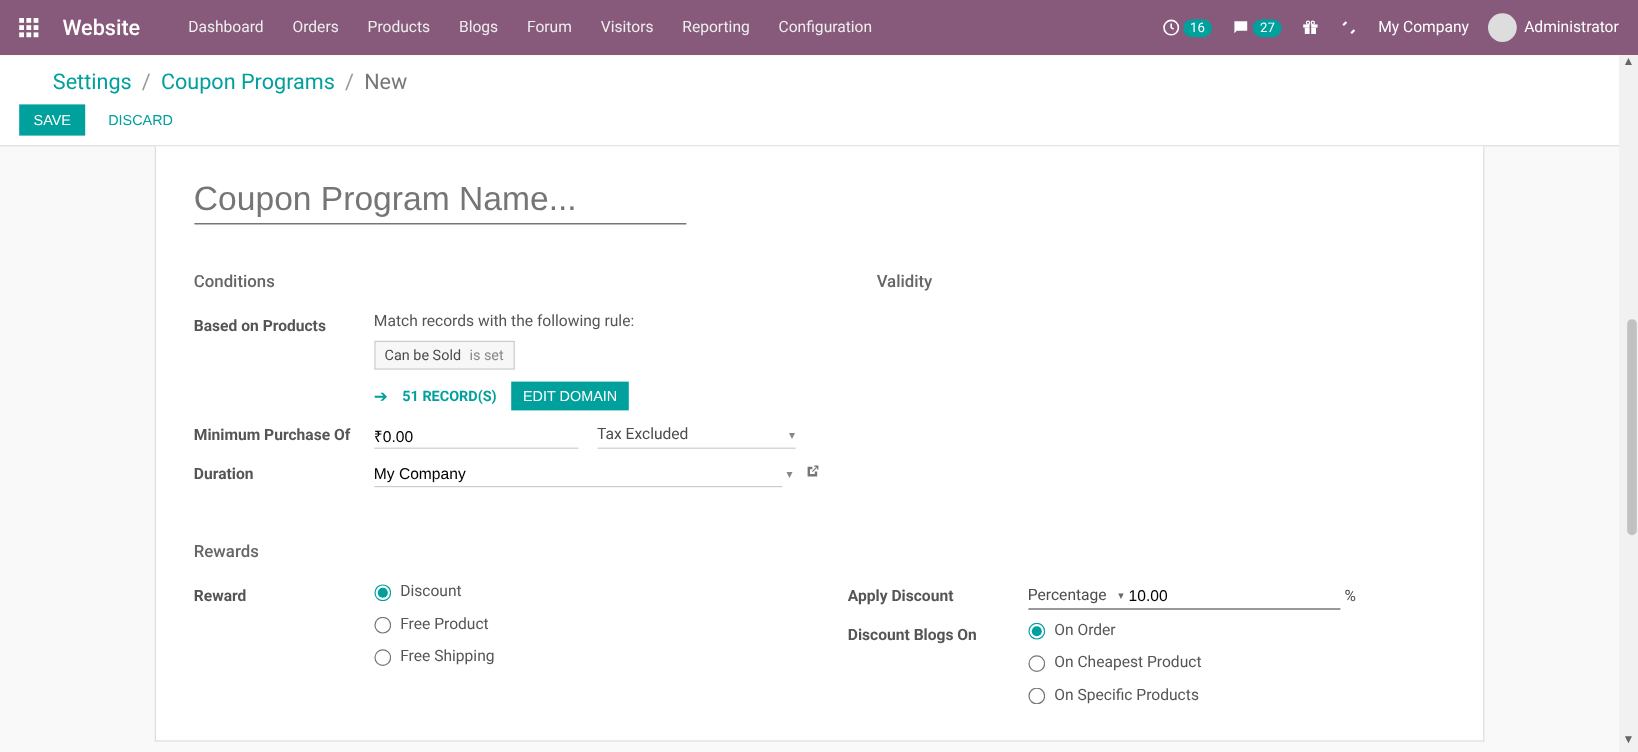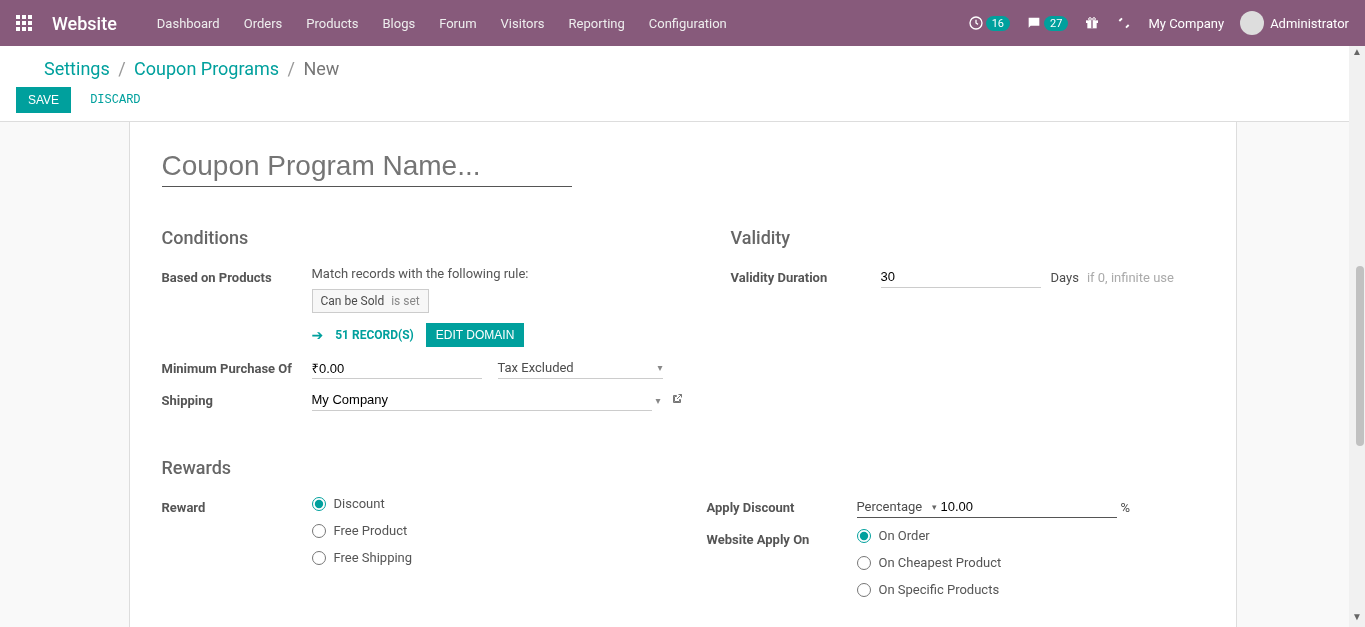--- a/index.html
+++ b/index.html
@@ -70,21 +70,20 @@
       font-weight: 500;
       cursor: pointer;
     }
     .btn-discard {
       background: none;
       border: none;
       color: #00A09D;
       font-size: 12px;
       font-weight: 500;
       cursor: pointer;
-      font-family: Liberation Mono, monospace;
     }
 
     
     .sheet-wrap {
       max-width: 1140px;
       margin: 0 auto;
       padding: 0 16px 40px;
     }
     .sheet {
       background: #fff;
@@ -99,21 +98,21 @@
       border-bottom: 1px solid #555;
       width: 410px;
       padding: 4px 0;
       outline: none;
       margin-bottom: 40px;
     }
 
     .cols { display: flex; gap: 48px; }
     .col { flex: 1; }
     h2.section {
-      font-size: 18px;
+      font-size: 14px;
       color: #666;
       font-weight: 500;
       margin-bottom: 18px;
     }
     .field-row {
       display: flex;
       align-items: flex-start;
       margin-bottom: 10px;
       font-size: 13px;
     }
@@ -331,43 +330,35 @@
           <div class="field-val" style="display:flex;gap:16px;align-items:center;">
             <input class="ul-input wide" type="text" value="₹0.00" style="">
             <div style="display:flex;align-items:center;border-bottom:1px solid #ccc;width:165px;">
               <span style="flex:1;padding:3px 0;">Tax Excluded</span>
               <span class="caret">▾</span>
             </div>
           </div>
         </div>
 
         <div class="field-row">
-          <div class="field-label">Shipping</div>
+          <div class="field-label">Duration</div>
           <div class="field-val m2o-wrap">
             <input class="m2o" type="text" value="My Company" style="">
             <span class="caret">▾</span>
             <span class="ext-icon">
               <svg width="12" height="12" viewBox="0 0 24 24" fill="none" stroke="#777" stroke-width="2">
                   <path d="M15 3h6v6M21 3l-9 9M5 5h6v2H7v10h10v-4h2v6H5z"></path>
                 </svg>
             </span>
           </div>
         </div>
       </div>
 
       <div class="col">
         <h2 class="section">Validity</h2>
-        <div class="field-row">
-          <div class="field-label">Validity Duration</div>
-          <div class="field-val" style="display:flex;align-items:center;">
-            <input class="ul-input" type="text" value="30" style="">
-            <span style="margin-left:10px;">Days</span>
-            <span class="hint">if 0, infinite use</span>
-          </div>
-        </div>
       </div>
     </div>
 
     
     <h2 class="section" style="margin-top:36px;">Rewards</h2>
     <div class="cols">
       <div class="col">
         <div class="field-row">
           <div class="field-label">Reward</div>
           <div class="field-val radio-group">
@@ -394,21 +385,21 @@
             <div class="apply-row">
               <span style="width:76px;">Percentage</span>
               <span class="caret">▾</span>
               <input type="text" value="10.00" style="">
             </div>
             <span class="pct">%</span>
           </div>
         </div>
 
         <div class="field-row">
-          <div class="field-label">Website Apply On</div>
+          <div class="field-label">Discount Blogs On</div>
           <div class="field-val radio-group">
             <label>
               <input type="radio" name="applyon" checked="" style="">
               <span>On Order</span>
             </label>
             <label>
               <input type="radio" name="applyon" style="">
               <span>On Cheapest Product</span>
             </label>
             <label>

